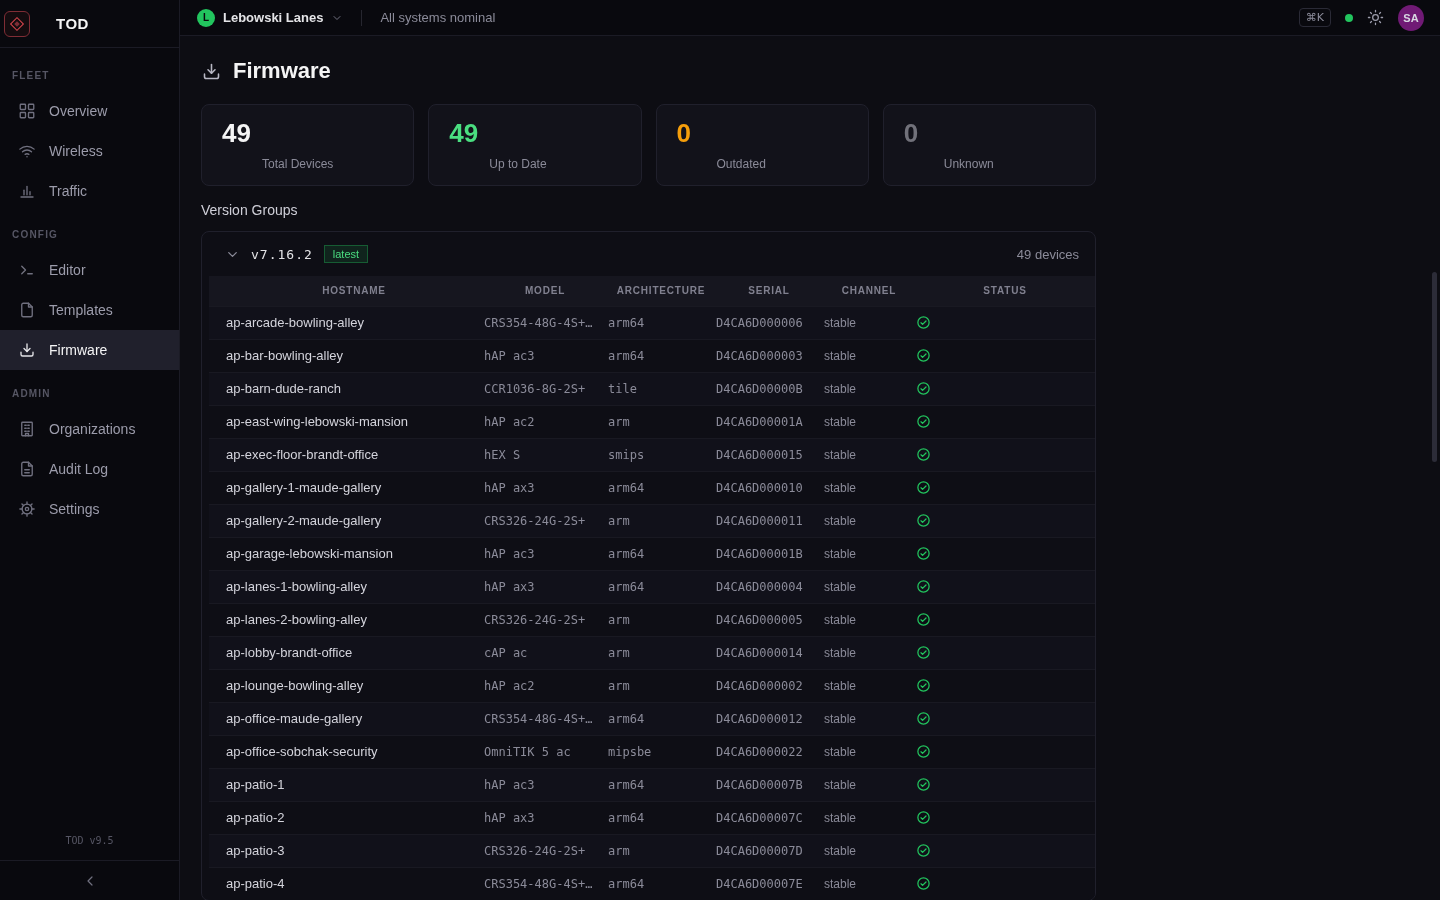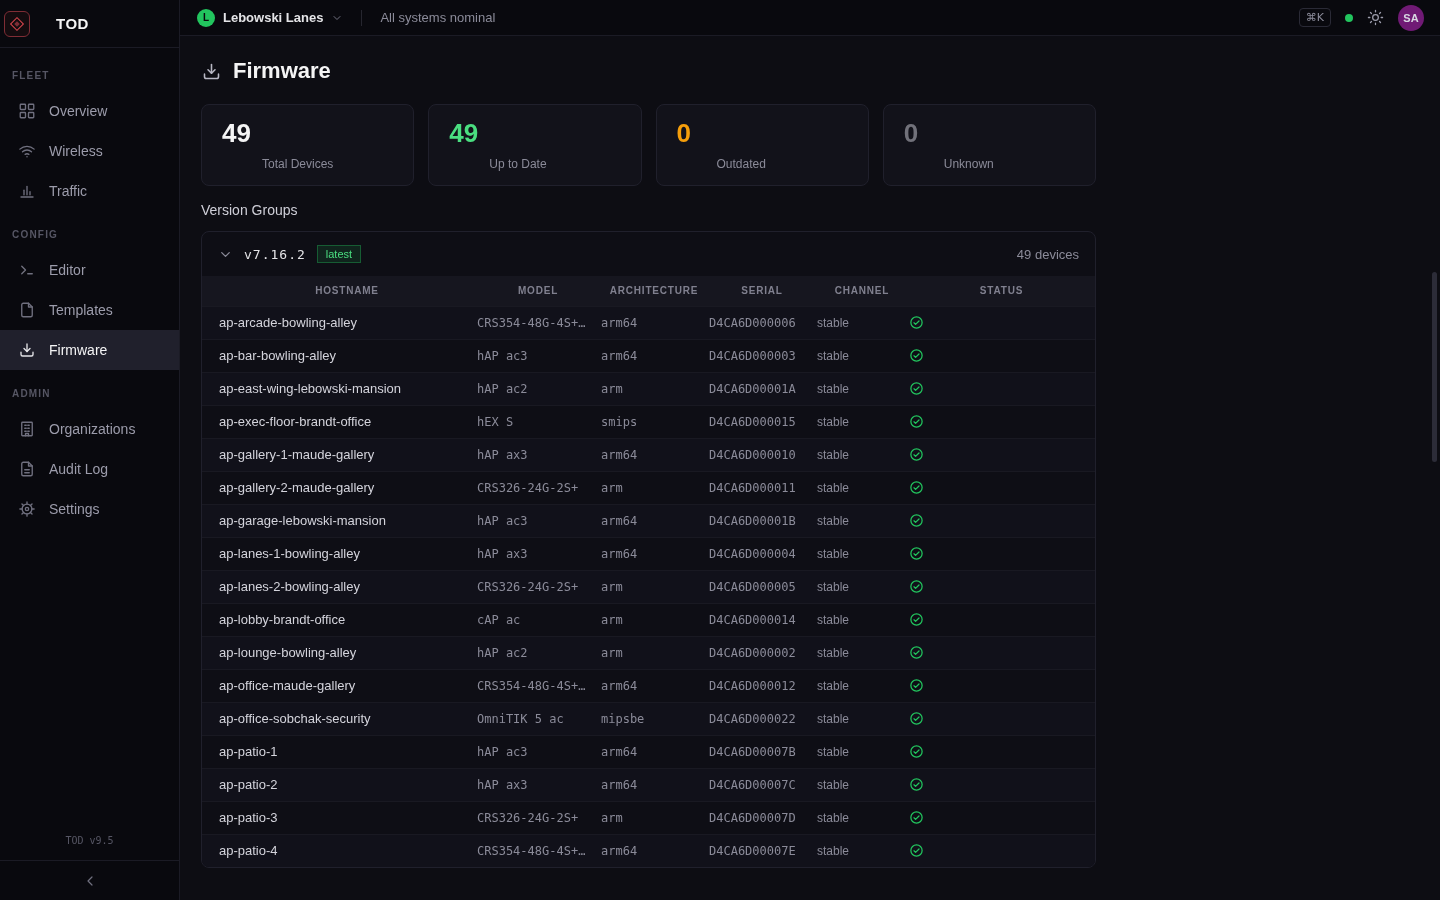--- a/index.html
+++ b/index.html
@@ -95,21 +95,21 @@
   .stats { display: flex; gap: 14px; margin-bottom: 16px; justify-content: space-between; }
   .stat-card {
     flex: 1; height: 82px; background: #12121a; border: 1px solid #20202c;
     border-radius: 8px; padding: 15px 20px;
   }
   .stat-value { font-size: 26px; font-weight: 700; line-height: 1; }
   .stat-label { font-size: 12px; color: #8b8b99; margin-top: 11px; margin-left: 40px; }
 
   .section-title { font-size: 14px; font-weight: 500; color: #cfcfd8; margin-bottom: 13px; }
 
-  .group-panel { border: 1px solid #20202c; border-radius: 8px; overflow: hidden; background: #0e0e15; }
+  .group-panel { border: 1px solid #20202c; border-radius: 8px; overflow: hidden; background: #0e0e15; padding-left: 7px; }
   .group-header { height: 44px; display: flex; align-items: center; gap: 11px; padding: 0 16px; }
   .chevron-btn { color: #8b8b99; cursor: pointer; }
   .group-version {
     font-family: "DejaVu Sans Mono", monospace; font-size: 13px;
     letter-spacing: 1px; color: #e4e4e7;
   }
   .badge-latest {
     background: rgba(34,197,94,0.12); border: 1px solid rgba(34,197,94,0.35);
     color: #4ade80; font-size: 11px; padding: 2px 8px; border-radius: 0;
   }
@@ -345,20 +345,33 @@
                 <td class="cell-mono">D4CA6D000003</td>
                 <td class="cell-channel">stable</td>
                 <td class="cell-status">
                   <svg width="15" height="15" viewBox="0 0 24 24" fill="none" stroke="currentColor" stroke-width="2" stroke-linecap="round" stroke-linejoin="round">
                     <circle cx="12" cy="12" r="9"></circle>
                     <path d="M8 12.5l2.5 2.5L16 9.5"></path>
                   </svg>
                 </td>
               </tr>
               <tr>
+                <td class="cell-hostname">ap-barn-dude-ranch</td>
+                <td class="cell-mono">CCR1036-8G-2S+</td>
+                <td class="cell-mono">tile</td>
+                <td class="cell-mono">D4CA6D00000B</td>
+                <td class="cell-channel">stable</td>
+                <td class="cell-status">
+                  <svg width="15" height="15" viewBox="0 0 24 24" fill="none" stroke="currentColor" stroke-width="2" stroke-linecap="round" stroke-linejoin="round">
+                    <circle cx="12" cy="12" r="9"></circle>
+                    <path d="M8 12.5l2.5 2.5L16 9.5"></path>
+                  </svg>
+                </td>
+              </tr>
+              <tr>
                 <td class="cell-hostname">ap-east-wing-lebowski-mansion</td>
                 <td class="cell-mono">hAP ac2</td>
                 <td class="cell-mono">arm</td>
                 <td class="cell-mono">D4CA6D00001A</td>
                 <td class="cell-channel">stable</td>
                 <td class="cell-status">
                   <svg width="15" height="15" viewBox="0 0 24 24" fill="none" stroke="currentColor" stroke-width="2" stroke-linecap="round" stroke-linejoin="round">
                     <circle cx="12" cy="12" r="9"></circle>
                     <path d="M8 12.5l2.5 2.5L16 9.5"></path>
                   </svg>

